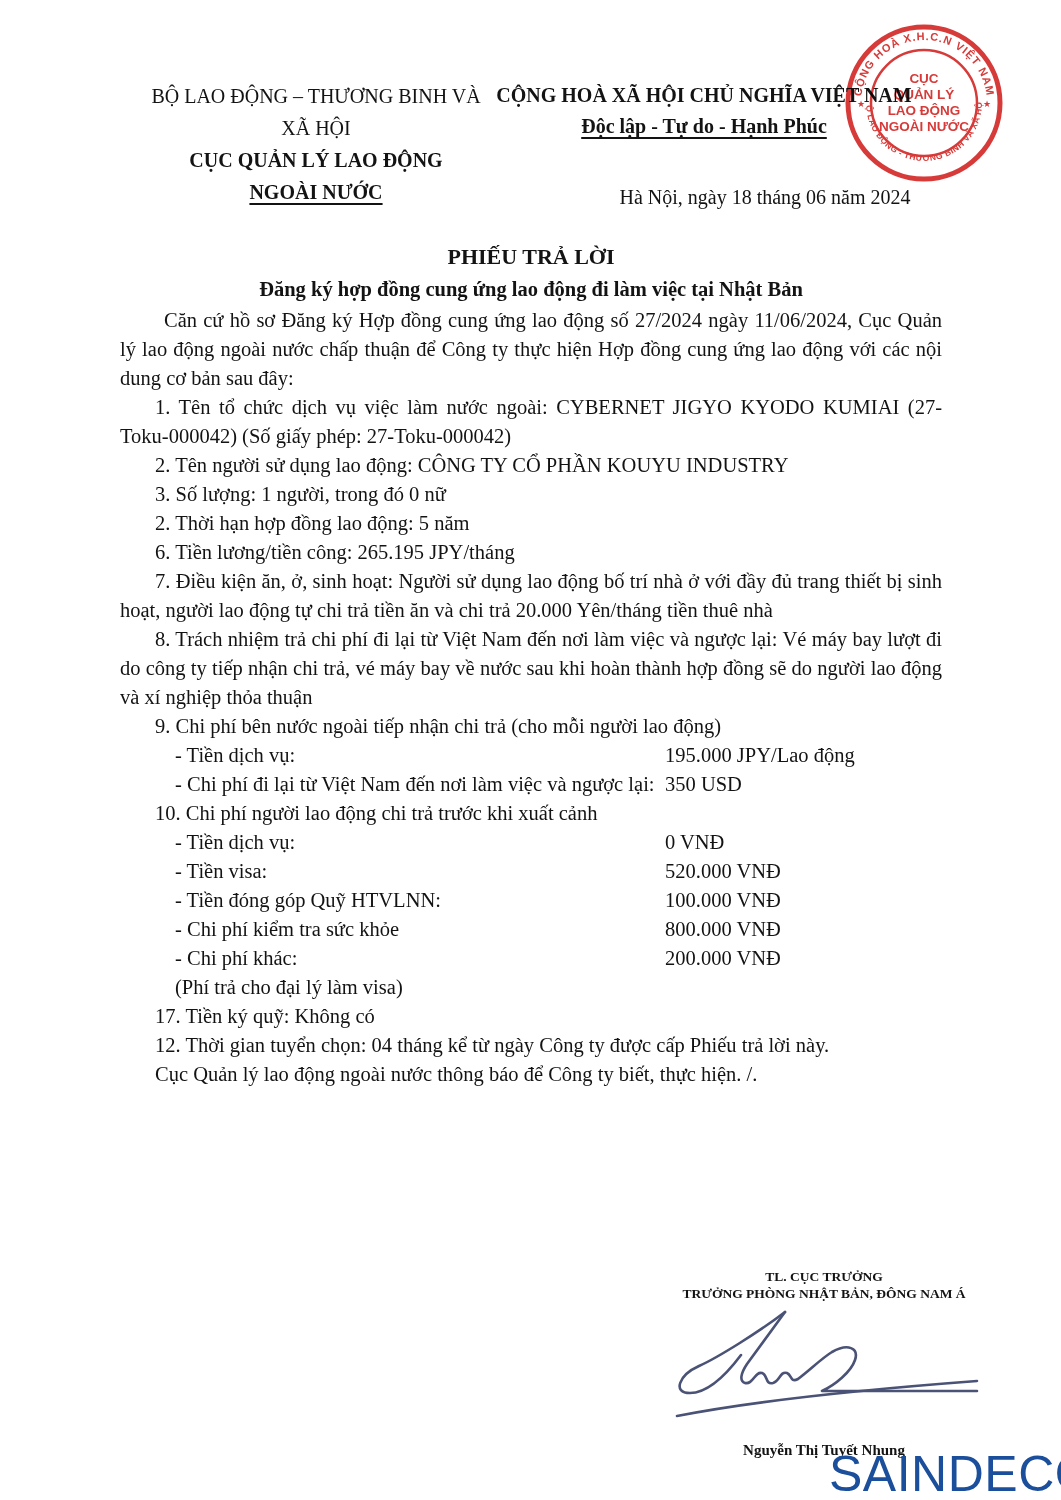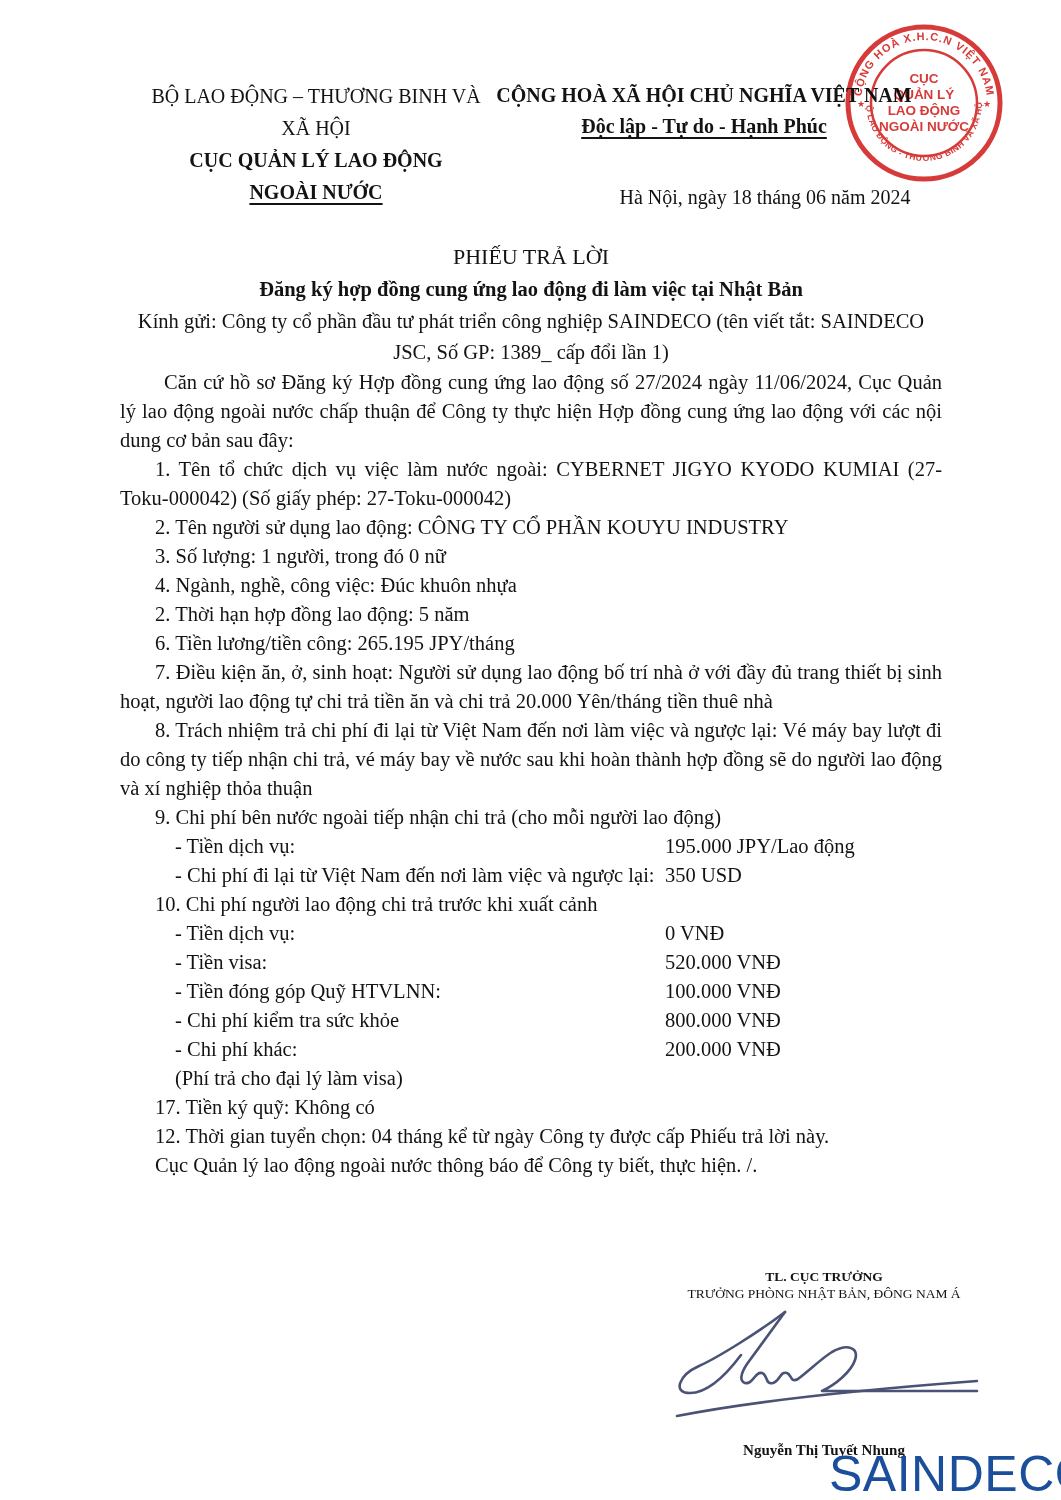--- a/index.html
+++ b/index.html
@@ -11,32 +11,32 @@
   .ul{text-decoration:underline;text-underline-offset:4px}
   
   .header-left{position:absolute;left:138px;top:80px;width:356px;text-align:center;font-size:20px;line-height:32px}
   .header-right{position:absolute;left:486px;top:80px;width:436px;text-align:center;font-size:20px;line-height:31px}
   .doc-number{position:absolute;left:193px;top:213px;font-size:20px}
   .date-line{position:absolute;left:545px;top:186px;width:440px;text-align:center;font-size:20px}
   .stamp{position:absolute;left:842px;top:21px;width:164px;height:164px;mix-blend-mode:multiply;opacity:.95}
   
   .content{position:absolute;left:120px;top:240px;width:822px;font-size:20.5px;line-height:29px;text-align:justify}
   .content p{margin:0}
-  .title{ text-align:center;font-weight:normal;font-size:22px;line-height:33px;text-indent:0}
+  .title{ text-align:center;font-weight:bold;font-size:22px;line-height:33px;text-indent:0}
   .subtitle{text-align:center;font-weight:bold;font-size:20.5px;line-height:33px}
   .kinhgui{text-align:center;text-indent:0;line-height:31px;margin-bottom:3px}
   .intro{text-indent:44px}
   .num-item{text-indent:35px}
   .fee-row{position:relative;padding-left:55px;text-align:left}
   .fee-value{position:absolute;left:545px;top:0;white-space:nowrap}
   .note{padding-left:55px;text-align:left}
   
   .sig-block{position:absolute;left:648px;top:1268px;width:352px;text-align:center}
   .sig-title1{font-size:13.5px;font-weight:bold;line-height:17px}
-  .sig-title2{font-size:13.5px;font-weight:normal;line-height:17px}
+  .sig-title2{font-size:13.5px;font-weight:bold;line-height:17px}
   .sig-svg{display:block;margin:2px auto 0 auto}
   .sig-name{font-size:15px;font-weight:bold;margin-top:20px}
   
   .logo{position:absolute;left:829px;top:1444px;display:flex;align-items:flex-start}
   .logo-text{font-family:"Liberation Sans","DejaVu Sans",sans-serif;font-size:50px;font-weight:500;
              letter-spacing:.5px;line-height:50px;margin-top:5px;color:#1b4e9b}
   .logo-icon{margin-left:-6px;margin-top:0}
 </style>
 </head>
 <body>
@@ -78,27 +78,25 @@
       <text x="82" y="94" font-size="13.5">LAO ĐỘNG</text>
       <text x="82" y="110" font-size="13.5">NGOÀI NƯỚC</text>
       <text x="19" y="86" font-size="9">★</text>
       <text x="145" y="86" font-size="9">★</text>
     </g>
   </svg>
 
   <div class="content">
     <p class="title">PHIẾU TRẢ LỜI</p>
     <p class="subtitle">Đăng ký hợp đồng cung ứng lao động đi làm việc tại Nhật Bản</p>
-    <p class="kinhgui">Kính gửi: Công ty cổ phần đầu tư phát triển công nghiệp SAINDECO (tên viết tắt: SAINDECO JSC, Số GP: 1389_ cấp đổi lần 1)</p>
 
     <p class="intro">Căn cứ hồ sơ Đăng ký Hợp đồng cung ứng lao động số 27/2024 ngày 11/06/2024, Cục Quản lý lao động ngoài nước chấp thuận để Công ty thực hiện Hợp đồng cung ứng lao động với các nội dung cơ bản sau đây:</p>
     <p class="num-item">1. Tên tổ chức dịch vụ việc làm nước ngoài: CYBERNET JIGYO KYODO KUMIAI (27-Toku-000042) (Số giấy phép: 27-Toku-000042)</p>
     <p class="num-item">2. Tên người sử dụng lao động: CÔNG TY CỔ PHẦN KOUYU INDUSTRY</p>
     <p class="num-item">3. Số lượng: 1 người, trong đó 0 nữ</p>
-    <p class="num-item">4. Ngành, nghề, công việc: Đúc khuôn nhựa</p>
     <p class="num-item">2. Thời hạn hợp đồng lao động: 5 năm</p>
     <p class="num-item">6. Tiền lương/tiền công: 265.195 JPY/tháng</p>
     <p class="num-item">7. Điều kiện ăn, ở, sinh hoạt: Người sử dụng lao động bố trí nhà ở với đầy đủ trang thiết bị sinh hoạt, người lao động tự chi trả tiền ăn và chi trả 20.000 Yên/tháng tiền thuê nhà</p>
     <p class="num-item">8. Trách nhiệm trả chi phí đi lại từ Việt Nam đến nơi làm việc và ngược lại: Vé máy bay lượt đi do công ty tiếp nhận chi trả, vé máy bay về nước sau khi hoàn thành hợp đồng sẽ do người lao động và xí nghiệp thỏa thuận</p>
 
     <p class="num-item">9. Chi phí bên nước ngoài tiếp nhận chi trả (cho mỗi người lao động)</p>
     <div class="fee-row">
       <span>- Tiền dịch vụ:</span>
       <span class="fee-value">195.000 JPY/Lao động</span>
     </div>

